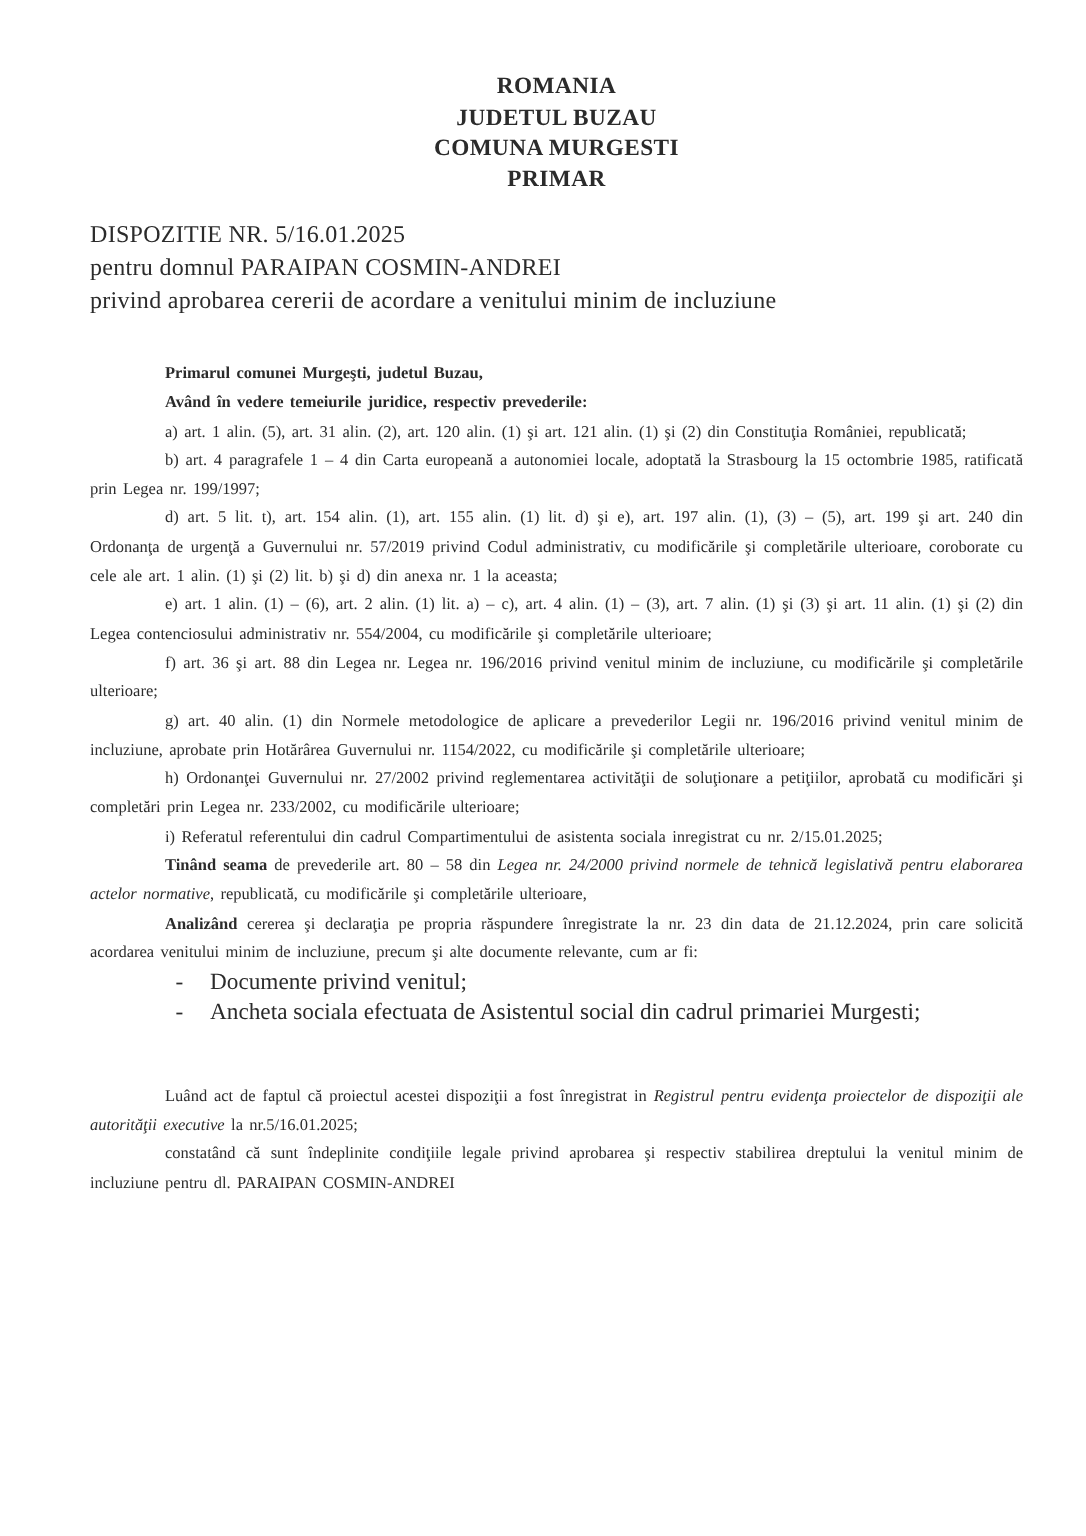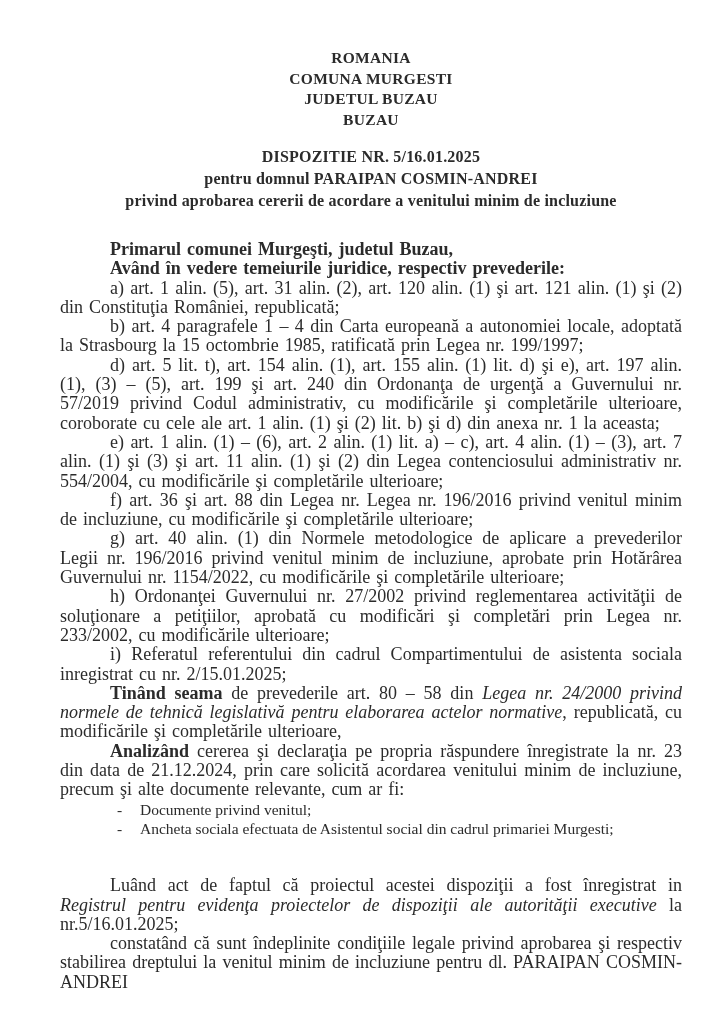--- a/index.html
+++ b/index.html
@@ -22,34 +22,34 @@
     text-align: center;
     font-weight: 700;
     font-size: 15.5px;
     line-height: 20.5px;
     letter-spacing: 0.3px;
   }
   .title-block {
     margin-top: 16px;
   }
   .title-line {
-    text-align: center;
-    font-weight: 700;
+    text-align: left;
+    font-weight: 400;
     font-size: 16px;
     line-height: 22px;
     letter-spacing: 0.2px;
   }
   .doc-body {
     margin-top: 28px;
   }
   .para {
     margin: 0;
     text-align: justify;
     text-indent: 50px;
-    font-size: 18px;
+    font-size: 11px;
     line-height: 19.3px;
     word-spacing: 1.5px;
   }
   .li {
     margin: 0;
     position: relative;
     padding-left: 80px;
     text-align: left;
     font-size: 15.5px;
     line-height: 19.3px;
@@ -65,23 +65,23 @@
   .b { font-weight: 700; }
   .i { font-style: italic; }
 </style>
 </head>
 <body>
 
 <div class="page">
 
   <div>
     <div class="hdr-line">ROMANIA</div>
+    <div class="hdr-line">JUDETUL BUZAU</div>
     <div class="hdr-line">COMUNA MURGESTI</div>
-    <div class="hdr-line">JUDETUL BUZAU</div>
-    <div class="hdr-line">BUZAU</div>
+    <div class="hdr-line">PRIMAR</div>
   </div>
 
   <div class="title-block">
     <div class="title-line">DISPOZITIE NR. 5/16.01.2025</div>
     <div class="title-line">pentru  domnul PARAIPAN COSMIN-ANDREI</div>
     <div class="title-line">privind aprobarea cererii de acordare a venitului minim de incluziune</div>
   </div>
 
   <div class="doc-body">
       <p class="para"><span class="b">Primarul comunei Murgeşti, judetul Buzau,</span></p>

